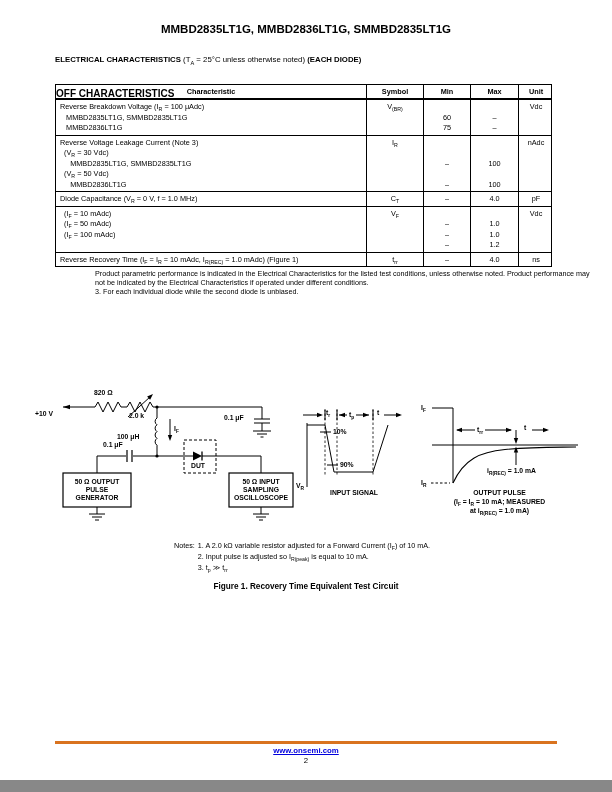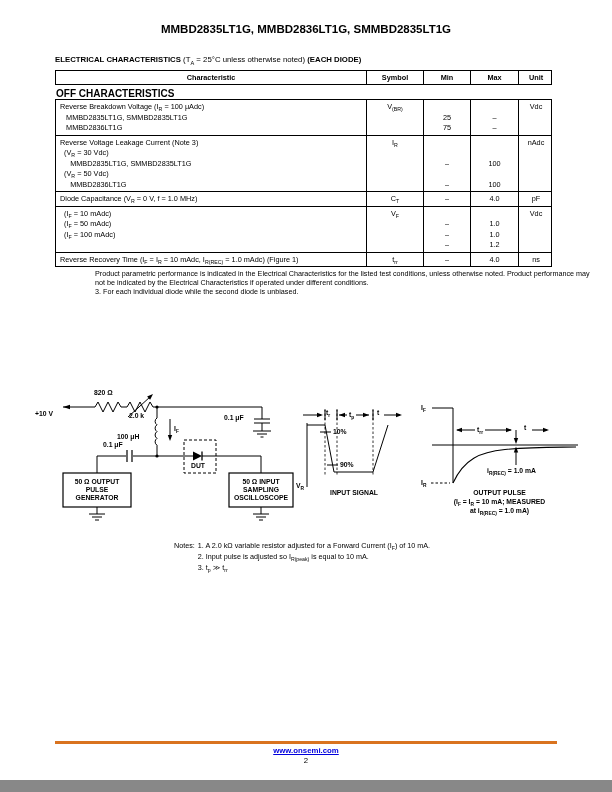--- a/index.html
+++ b/index.html
@@ -6,21 +6,21 @@
   #page{position:relative;width:612px;height:780px;background:#fff;margin:0 auto;
         font-family:"Liberation Sans",sans-serif;color:#000;overflow:hidden;padding-left:32px;}
   .abs{position:absolute;}
   sub{font-size:0.72em;line-height:0;}
   
   #doc-title{top:23px;left:0;width:612px;text-align:center;font-weight:bold;font-size:11.5px;}
   #elec-heading{top:55px;left:55px;font-size:7.8px;white-space:nowrap;}
   #elec-heading .b{font-weight:bold;}
   
   .tgrid{display:grid;grid-template-columns:310px 57px 47px 48px 35px;}
-  #thead{top:70px;left:55px;width:497px;border:1.4px solid #000;box-sizing:border-box;}
+  #thead{top:84px;left:55px;width:497px;border:1.4px solid #000;box-sizing:border-box;}
   #thead > div{font-weight:bold;font-size:7.3px;text-align:center;line-height:13px;height:13px;
                border-left:1px solid #000;}
   #thead > div:first-child{border-left:none;}
   #off-char{top:88px;left:56px;font-weight:bold;font-size:10px;}
   #tbody{top:99px;left:55px;width:497px;border:1.4px solid #000;box-sizing:border-box;}
   .trow{border-top:1px solid #000;}
   .trow:first-child{border-top:none;}
   .trow > div{border-left:1px solid #000;padding:2px 0 1px 0;box-sizing:border-box;}
   .trow > div:first-child{border-left:none;padding-left:4px;}
   .ln{height:10.5px;line-height:10.5px;font-size:7.3px;white-space:nowrap;}
@@ -68,21 +68,21 @@
       <div>
         <div class="ln">Reverse Breakdown Voltage (I<sub>R</sub> = 100 μAdc)</div>
         <div class="ln">&nbsp;&nbsp;&nbsp;MMBD2835LT1G, SMMBD2835LT1G</div>
         <div class="ln">&nbsp;&nbsp;&nbsp;MMBD2836LT1G</div>
       </div>
       <div class="cS">
           <div class="ln">V<sub>(BR)</sub></div>
         </div>
       <div class="cM">
         <div class="ln"></div>
-        <div class="ln">25</div>
+        <div class="ln">60</div>
         <div class="ln">75</div>
       </div>
       <div class="cX">
         <div class="ln"></div>
         <div class="ln">–</div>
         <div class="ln">–</div>
       </div>
       <div class="cU">
           <div class="ln">Vdc</div>
         </div>
@@ -296,18 +296,19 @@
 
   <div class="abs" id="notes">
     <div class="prefix">Notes:</div>
     <div>
       <div class="nline">1. A 2.0 kΩ variable resistor adjusted for a Forward Current (I<sub>F</sub>) of 10 mA.</div>
       <div class="nline">2. Input pulse is adjusted so I<sub>R(peak)</sub> is equal to 10 mA.</div>
       <div class="nline">3. t<sub>p</sub> ≫ t<sub>rr</sub></div>
     </div>
   </div>
 
+  <div class="abs" id="fig-caption">Figure 1. Recovery Time Equivalent Test Circuit</div>
 
   <div class="abs" id="footer-rule"></div>
   <div class="abs" id="footer-link"><a href="#">www.onsemi.com</a></div>
   <div class="abs" id="page-num">2</div>
 
 </div>
 
 </body></html>

